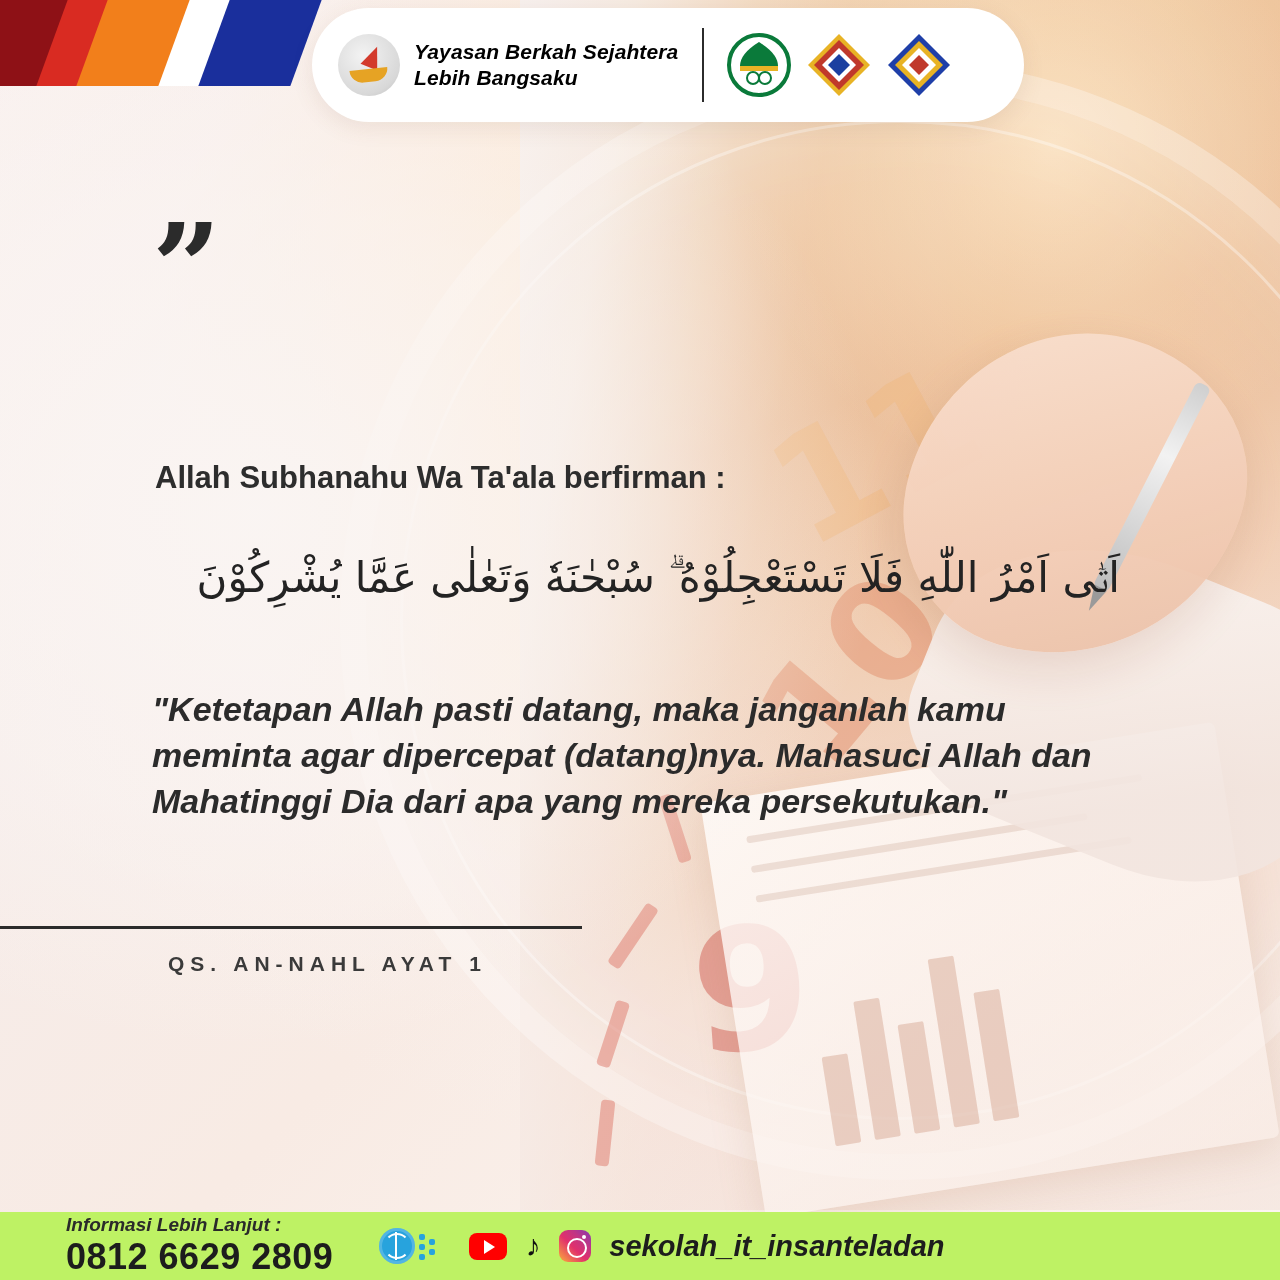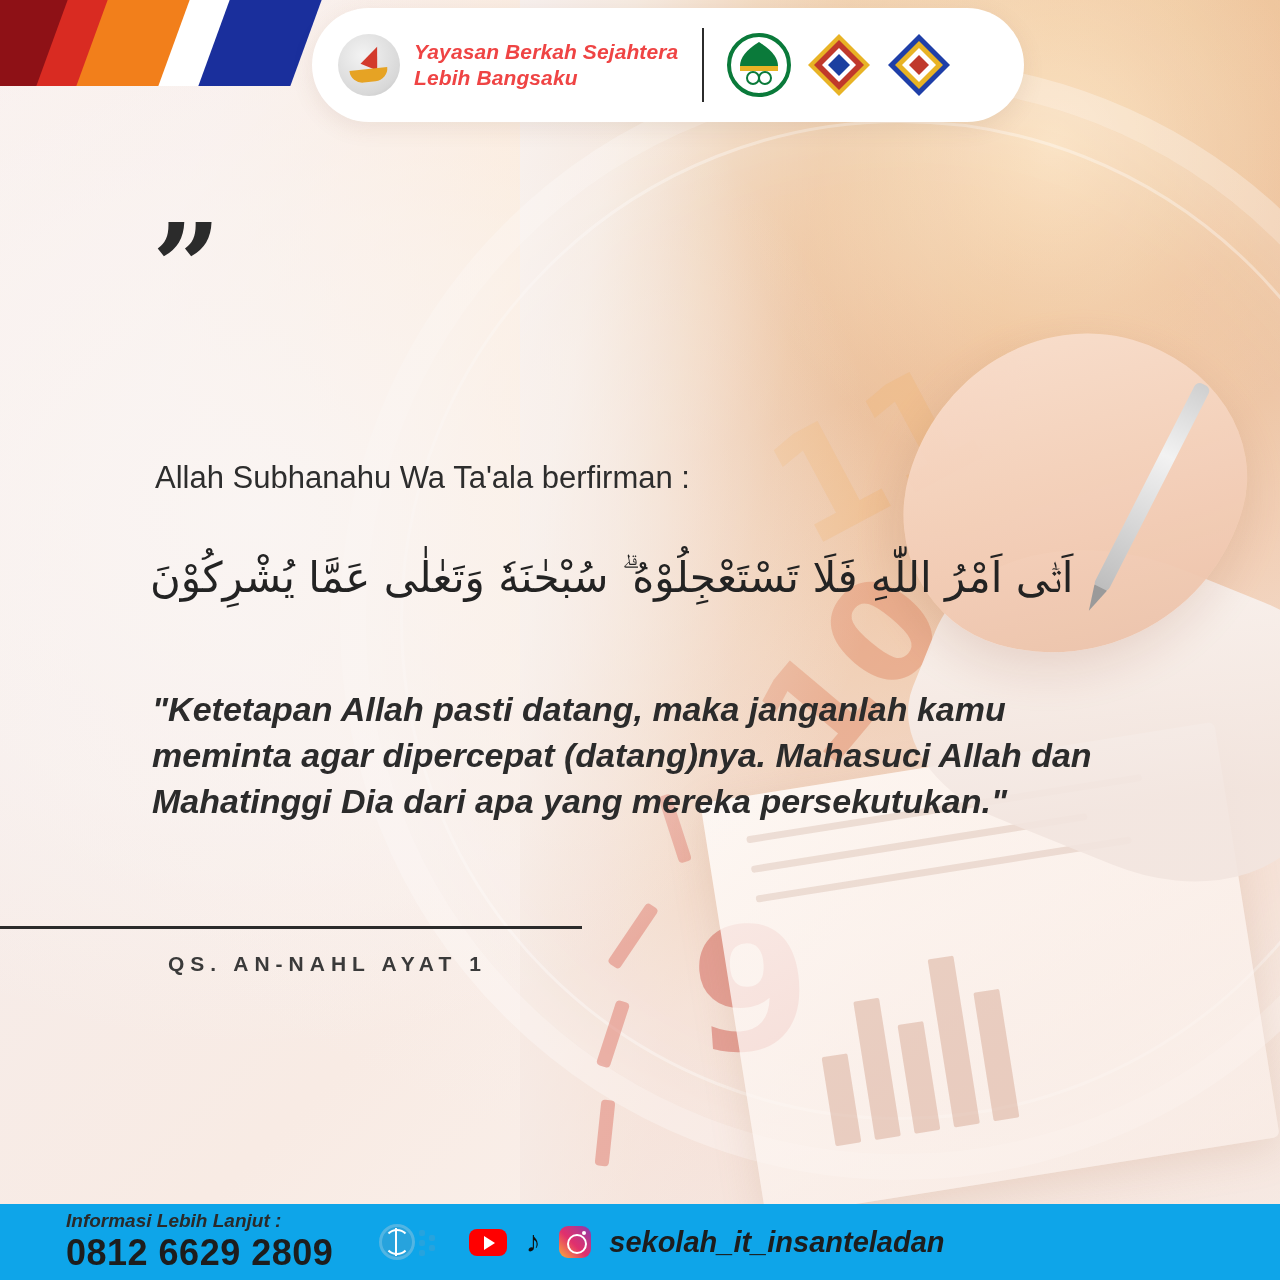--- a/index.html
+++ b/index.html
@@ -152,21 +152,21 @@
   .brand-logo .book {
     position: absolute; bottom: 14px; left: 12px;
     width: 38px; height: 13px;
     background: #e6a324;
     border-radius: 0 0 16px 16px;
     transform: rotate(-6deg);
   }
   .brand-text {
     margin-left: 14px;
     font-weight: 700; font-style: italic;
-    font-size: 21px; line-height: 1.22; color: #ef4444;
+    font-size: 21px; line-height: 1.22; color: #000000;
     letter-spacing: .1px;
   }
   .pill-divider {
     width: 2px; height: 74px; background: #2b2b2b;
     margin: 0 22px 0 24px; flex: 0 0 auto;
   }
   .badges { display: flex; align-items: center; gap: 14px; }
   .badge-logo { width: 66px; height: 66px; position: relative; flex: 0 0 auto; }
 
   
@@ -177,26 +177,26 @@
     line-height: 1;
     letter-spacing: -6px;
   }
   .headline {
     position: absolute; left: 150px; top: 312px;
     font-size: 62px; font-weight: 700; color: #2a2a2a;
     letter-spacing: -1px;
   }
   .subline {
     position: absolute; left: 155px; top: 460px;
-    font-size: 31px; font-weight: 400; color: #2d2d2d;
+    font-size: 31px; font-weight: 700; color: #2d2d2d;
   }
   .arabic {
     position: absolute; right: 160px; top: 542px;
     left: 150px;
-    text-align: left;
+    text-align: right;
     direction: rtl;
     font-family: "DejaVu Sans", sans-serif;
     font-size: 42px; color: #232323;
     line-height: 1.7;
   }
   .translation {
     position: absolute; left: 152px; top: 686px;
     width: 940px;
     font-size: 34px; font-weight: 700; font-style: italic;
     color: #2b2b2b; line-height: 1.36;
@@ -208,22 +208,22 @@
   }
   .source {
     position: absolute; left: 168px; top: 952px;
     font-size: 21px; font-weight: 600; color: #3a3a3a;
     letter-spacing: 6px;
   }
 
   
   .footer {
     position: absolute; left: 0; bottom: 0;
-    width: 1280px; height: 76px;
-    background: #0ea5e9;
+    width: 1280px; height: 68px;
+    background: #bef264;
     display: flex; align-items: center;
     padding-left: 66px;
   }
   .footer-info-label {
     font-size: 19px; font-style: italic; font-weight: 700; color: #2a2a2a;
   }
   .footer-phone {
     font-size: 36px; font-weight: 700; color: #1d1d1d; letter-spacing: .5px;
   }
   .footer-mid { display: flex; align-items: center; margin-left: 46px; }

